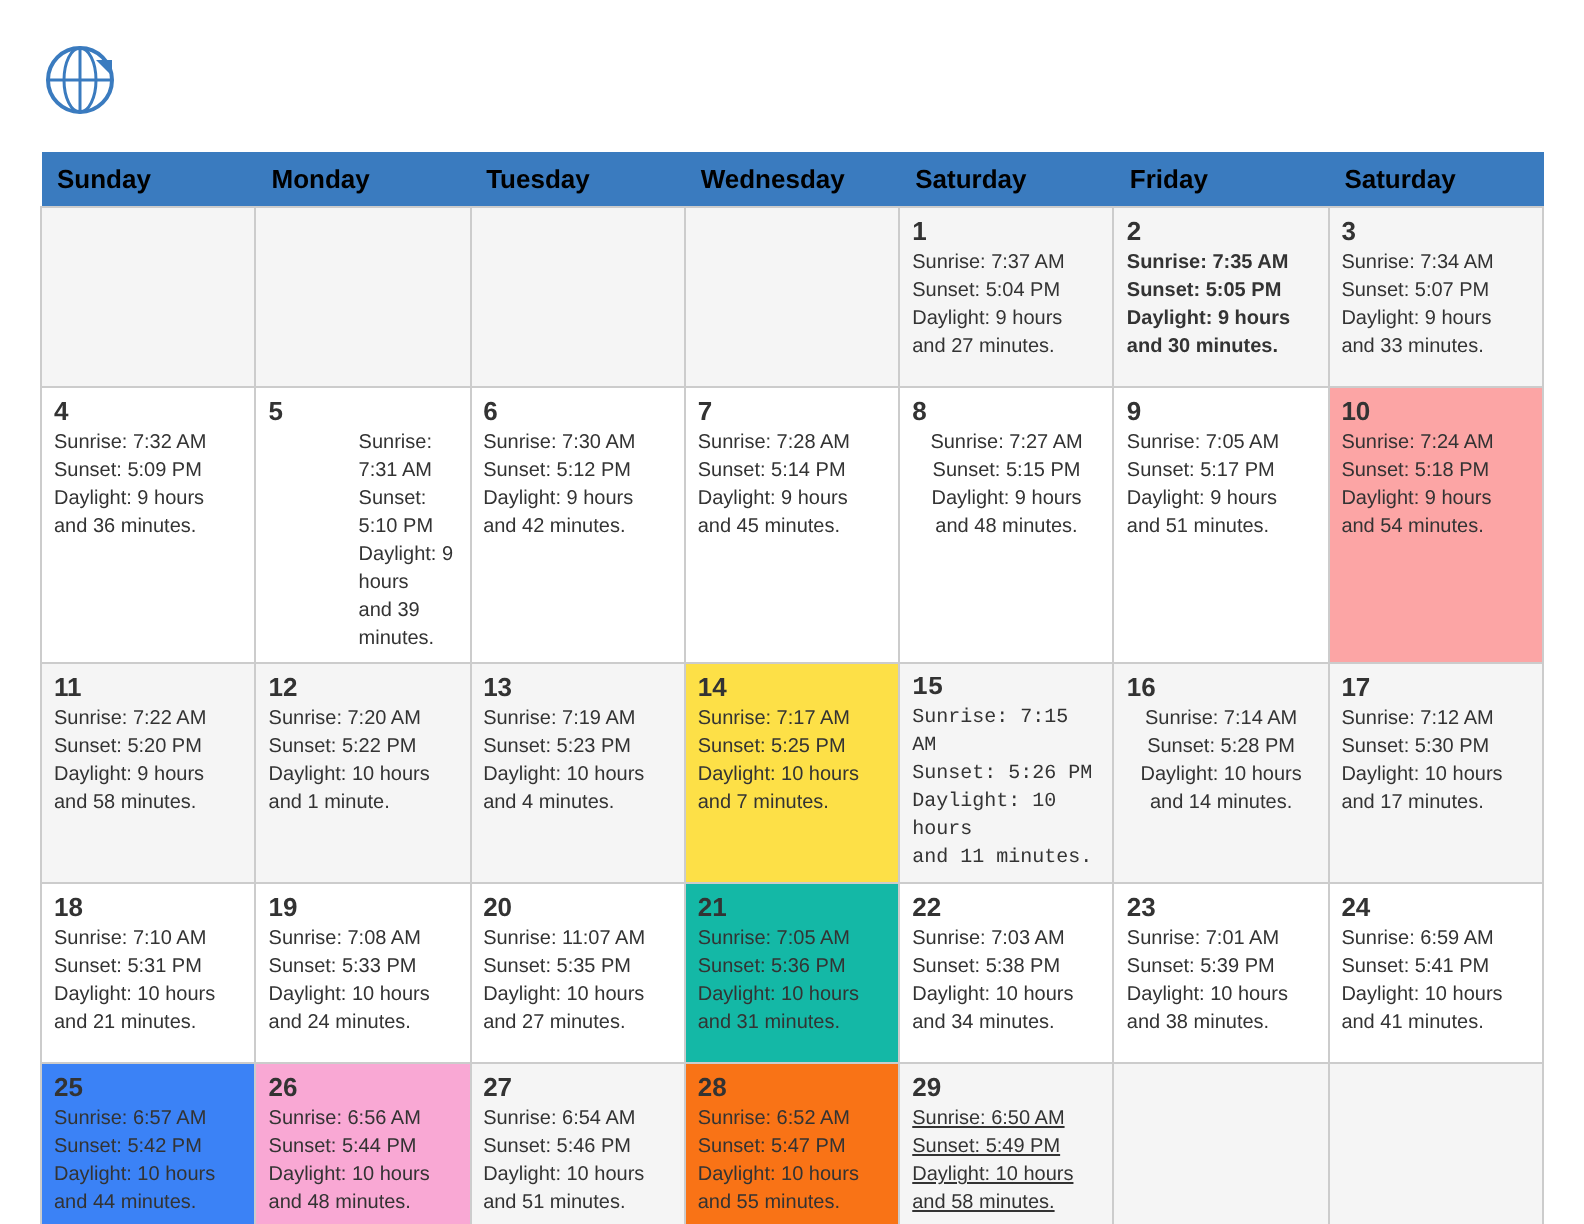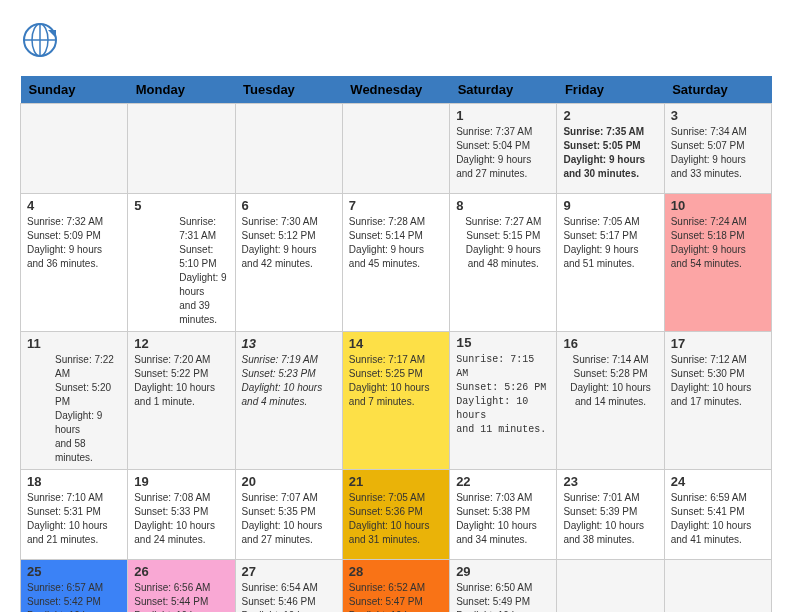--- a/index.html
+++ b/index.html
@@ -195,33 +195,33 @@
           <span class="day-num">10</span>
           <div class="day-info" style="white-space: pre-line;">Sunrise: 7:24 AM
 Sunset: 5:18 PM
 Daylight: 9 hours
 and 54 minutes.</div>
         </td>
       </tr>
       <tr>
         <td style="background-color: rgb(245, 245, 245);">
           <span class="day-num">11</span>
-          <div class="day-info" style="white-space: pre-line; margin-left: 28px;">Sunrise: 7:22 AM
+          <div class="day-info" style="white-space: pre-line;">Sunrise: 7:22 AM
 Sunset: 5:20 PM
 Daylight: 9 hours
 and 58 minutes.</div>
         </td>
         <td style="background-color: rgb(245, 245, 245);">
           <span class="day-num">12</span>
           <div class="day-info" style="white-space: pre-line;">Sunrise: 7:20 AM
 Sunset: 5:22 PM
 Daylight: 10 hours
 and 1 minute.</div>
         </td>
-        <td style="background-color: rgb(245, 245, 245); font-style: italic;">
+        <td style="background-color: rgb(245, 245, 245);">
           <span class="day-num">13</span>
           <div class="day-info" style="white-space: pre-line;">Sunrise: 7:19 AM
 Sunset: 5:23 PM
 Daylight: 10 hours
 and 4 minutes.</div>
         </td>
         <td style="background-color: #fde047;">
           <span class="day-num">14</span>
           <div class="day-info" style="white-space: pre-line;">Sunrise: 7:17 AM
 Sunset: 5:25 PM
@@ -260,26 +260,26 @@
         </td>
         <td style="background-color: rgb(255, 255, 255);">
           <span class="day-num">19</span>
           <div class="day-info" style="white-space: pre-line;">Sunrise: 7:08 AM
 Sunset: 5:33 PM
 Daylight: 10 hours
 and 24 minutes.</div>
         </td>
         <td style="background-color: rgb(255, 255, 255);">
           <span class="day-num">20</span>
-          <div class="day-info" style="white-space: pre-line;">Sunrise: 7:07 AM
+          <div class="day-info" style="white-space: pre-line;">Sunrise: 11:07 AM
 Sunset: 5:35 PM
 Daylight: 10 hours
 and 27 minutes.</div>
         </td>
-        <td style="background-color: #eab308;">
+        <td style="background-color: #14b8a6;">
           <span class="day-num">21</span>
           <div class="day-info" style="white-space: pre-line;">Sunrise: 7:05 AM
 Sunset: 5:36 PM
 Daylight: 10 hours
 and 31 minutes.</div>
         </td>
         <td style="background-color: rgb(255, 255, 255);">
           <span class="day-num">22</span>
           <div class="day-info" style="white-space: pre-line;">Sunrise: 7:03 AM
 Sunset: 5:38 PM
@@ -325,21 +325,21 @@
         </td>
         <td style="background-color: #f97316;">
           <span class="day-num">28</span>
           <div class="day-info" style="white-space: pre-line;">Sunrise: 6:52 AM
 Sunset: 5:47 PM
 Daylight: 10 hours
 and 55 minutes.</div>
         </td>
         <td style="background-color: rgb(245, 245, 245);">
           <span class="day-num">29</span>
-          <div class="day-info" style="white-space: pre-line;">Sunrise: 6:50 AM
+          <div class="day-info" style="white-space: pre-line; text-decoration: underline;">Sunrise: 6:50 AM
 Sunset: 5:49 PM
 Daylight: 10 hours
 and 58 minutes.</div>
         </td>
         <td style="background-color: rgb(245, 245, 245);"></td>
         <td style="background-color: rgb(245, 245, 245);"></td>
       </tr>
     </tbody>
 </table>
 

